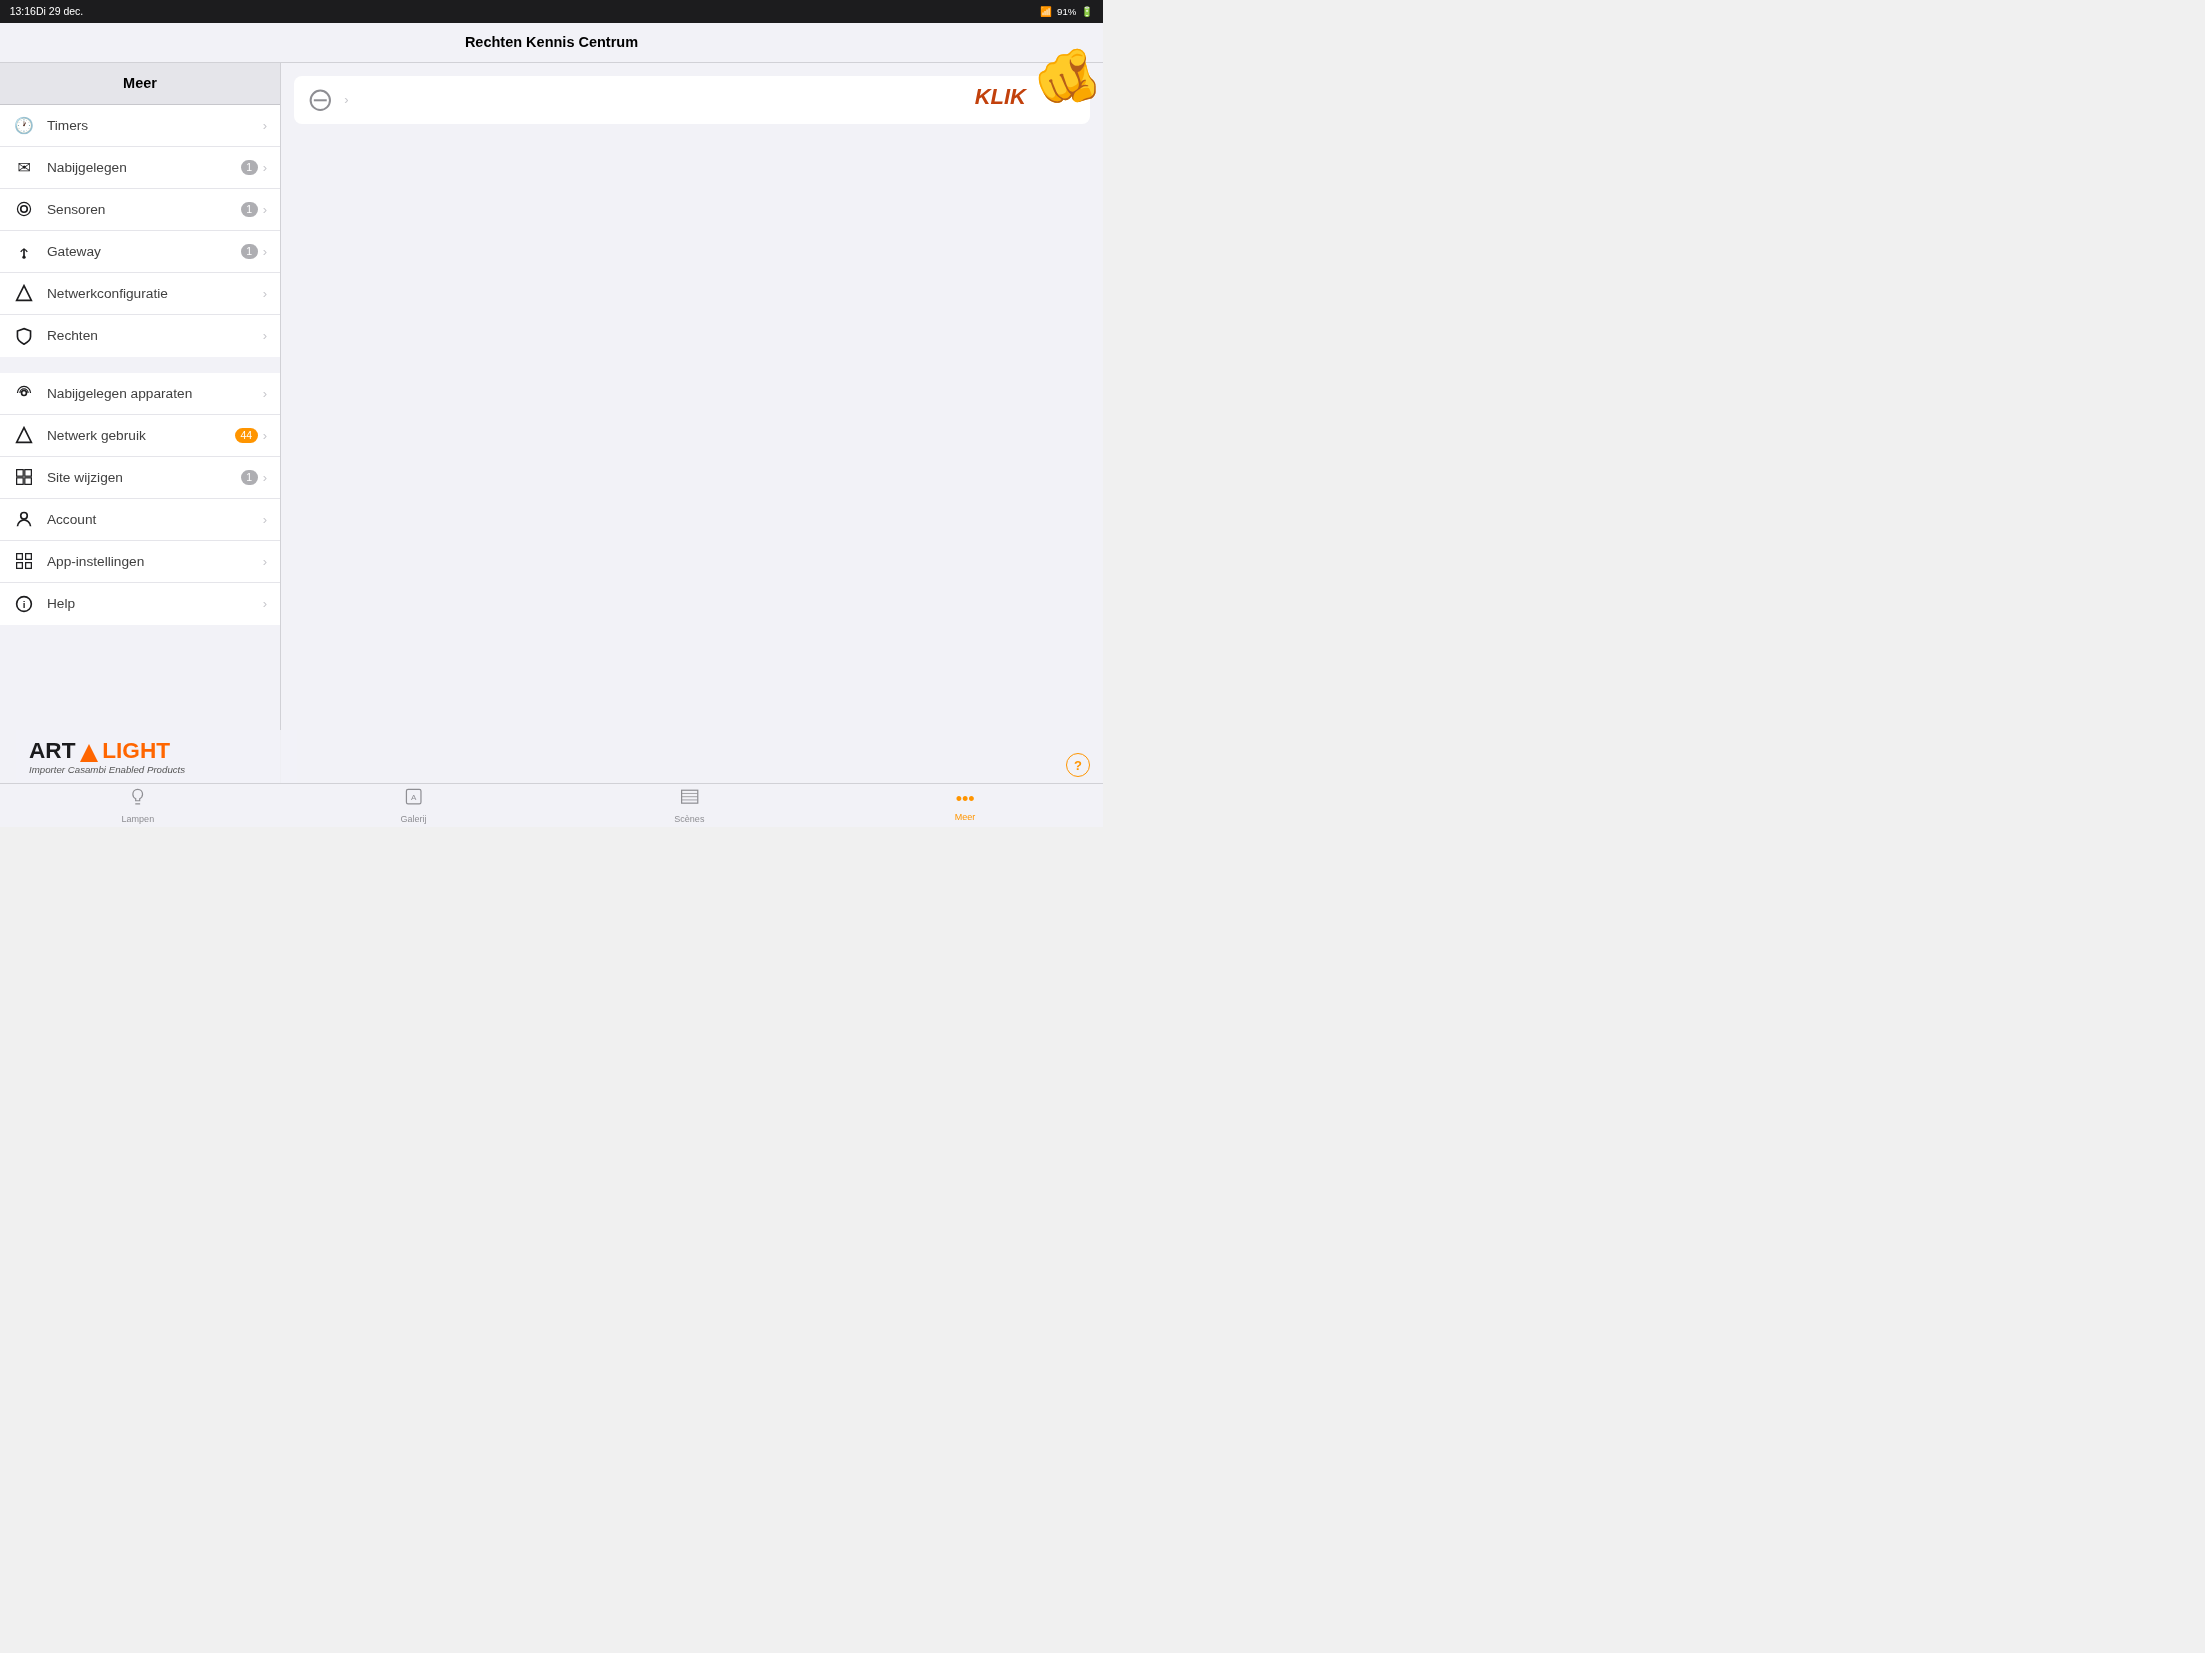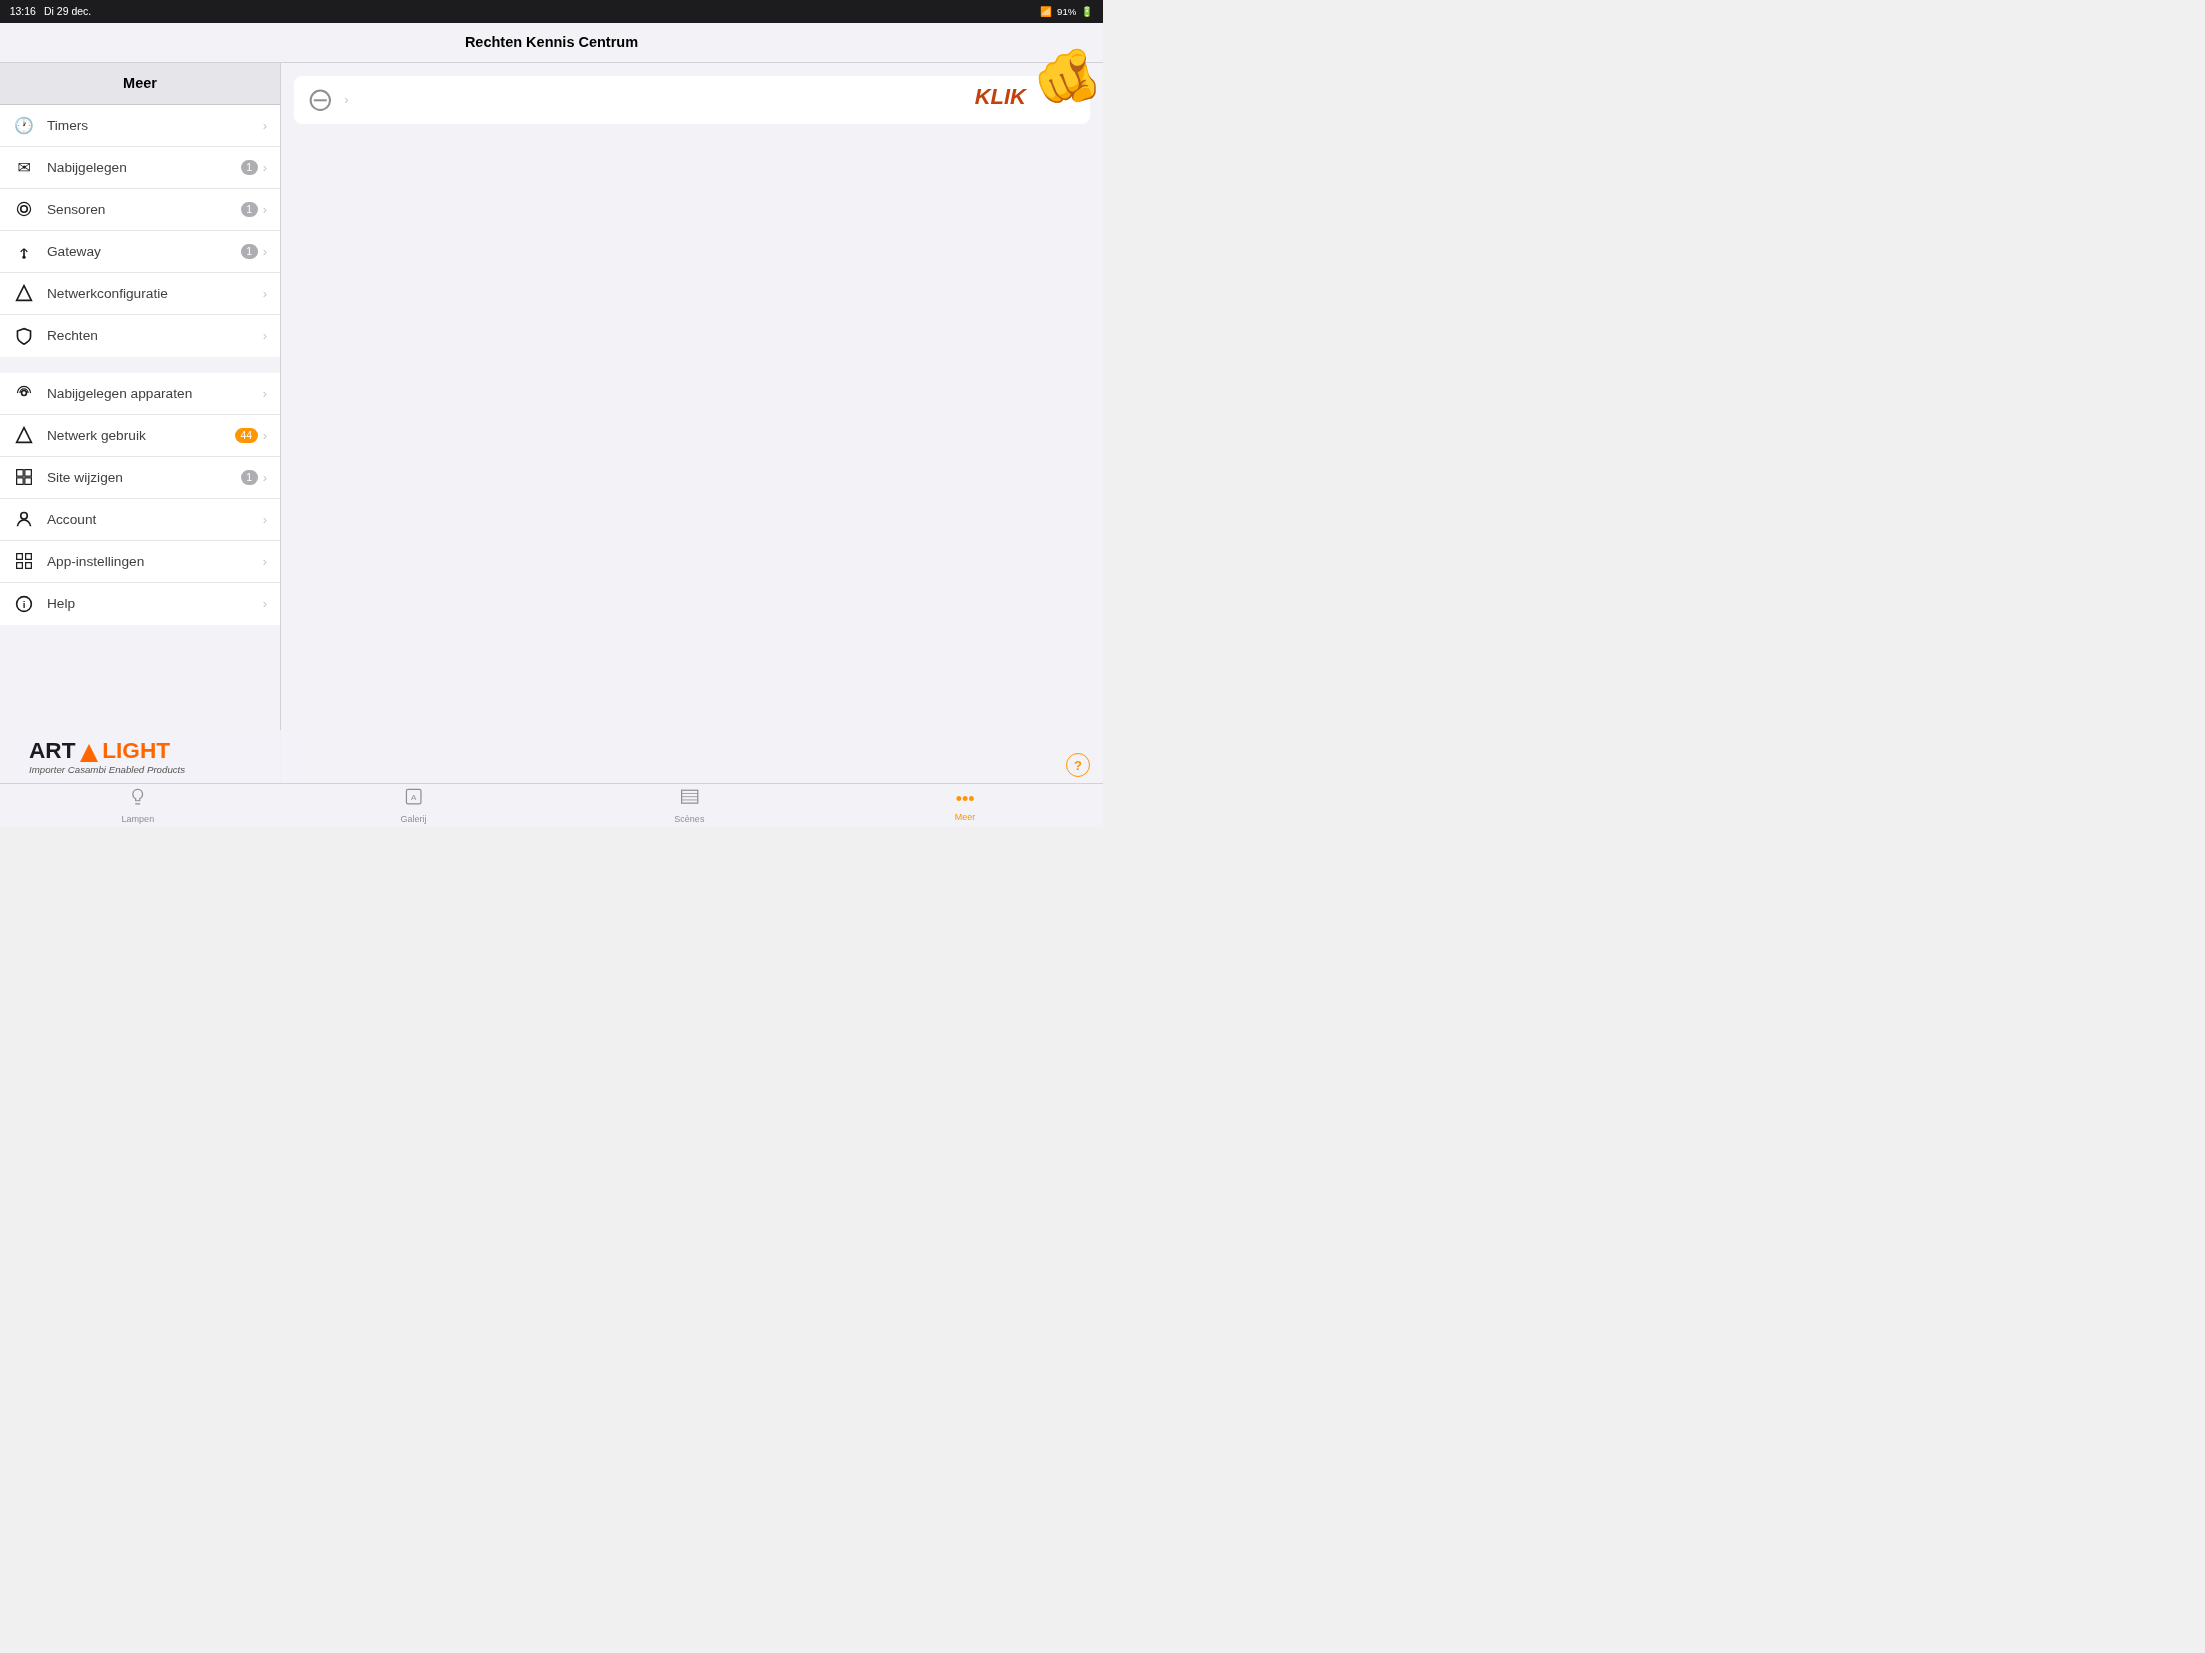--- a/index.html
+++ b/index.html
@@ -18,21 +18,21 @@
       color: white;
       height: 22.6px;
       display: flex;
       align-items: center;
       justify-content: space-between;
       padding: 0 9.7px;
       font-size: 10.5px;
       position: relative;
       z-index: 100;
     }
-    .status-bar-left { display: flex; align-items: flex-start; gap: 8px; }
+    .status-bar-left { display: flex; align-items: flex-start; gap: 0; }
     .status-bar-right { display: flex; align-items: center; gap: 4.8px; font-size: 9.7px; }
 
     
     .title-bar {
       background: #f2f2f7;
       border-bottom: 0.8px solid #d1d1d6;
       height: 40px;
       display: flex;
       align-items: center;
       justify-content: center;

